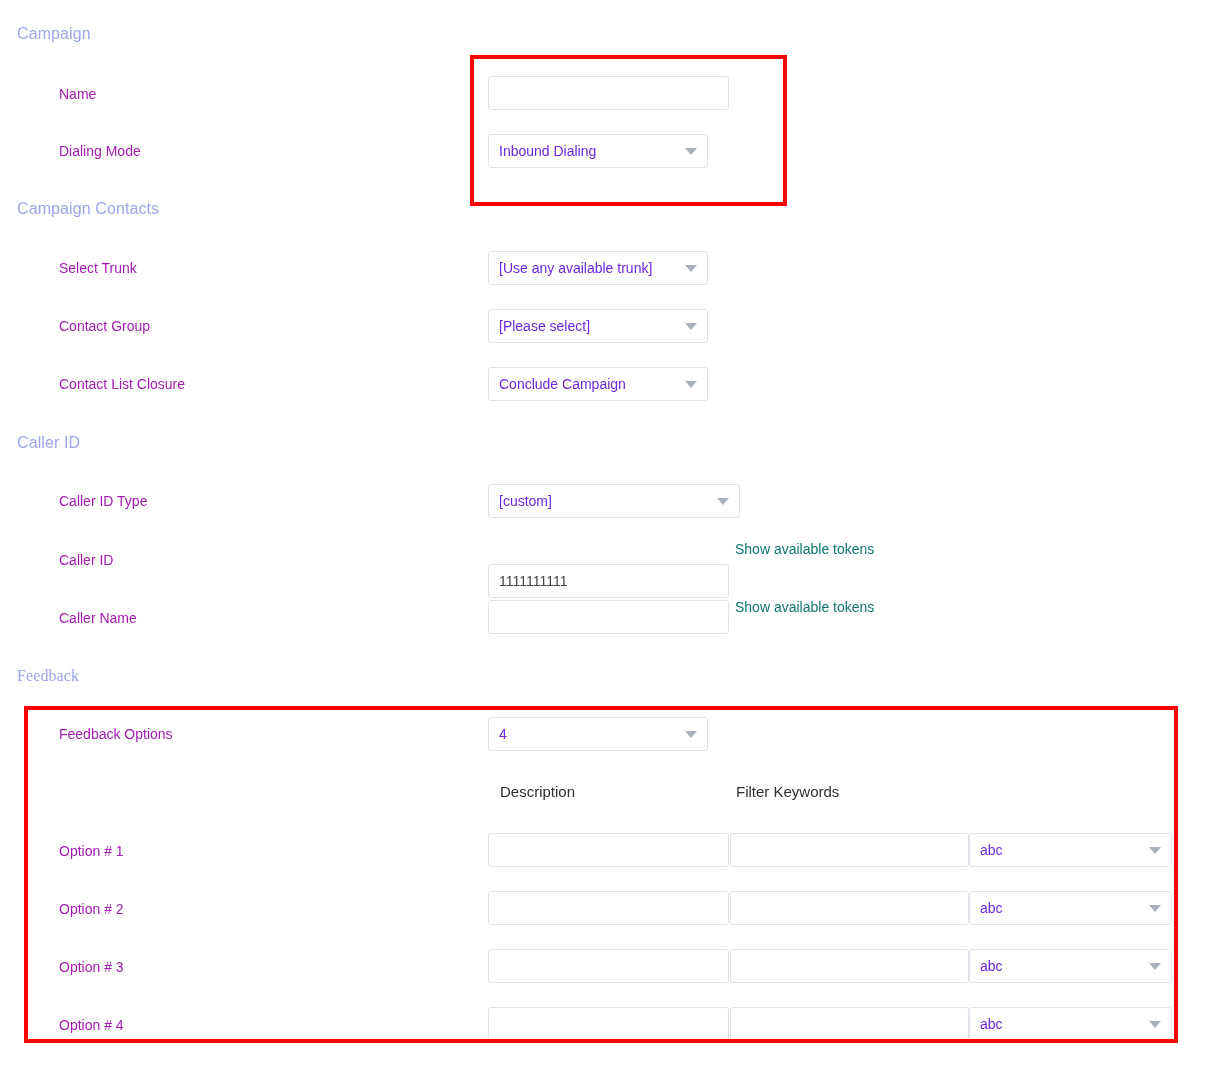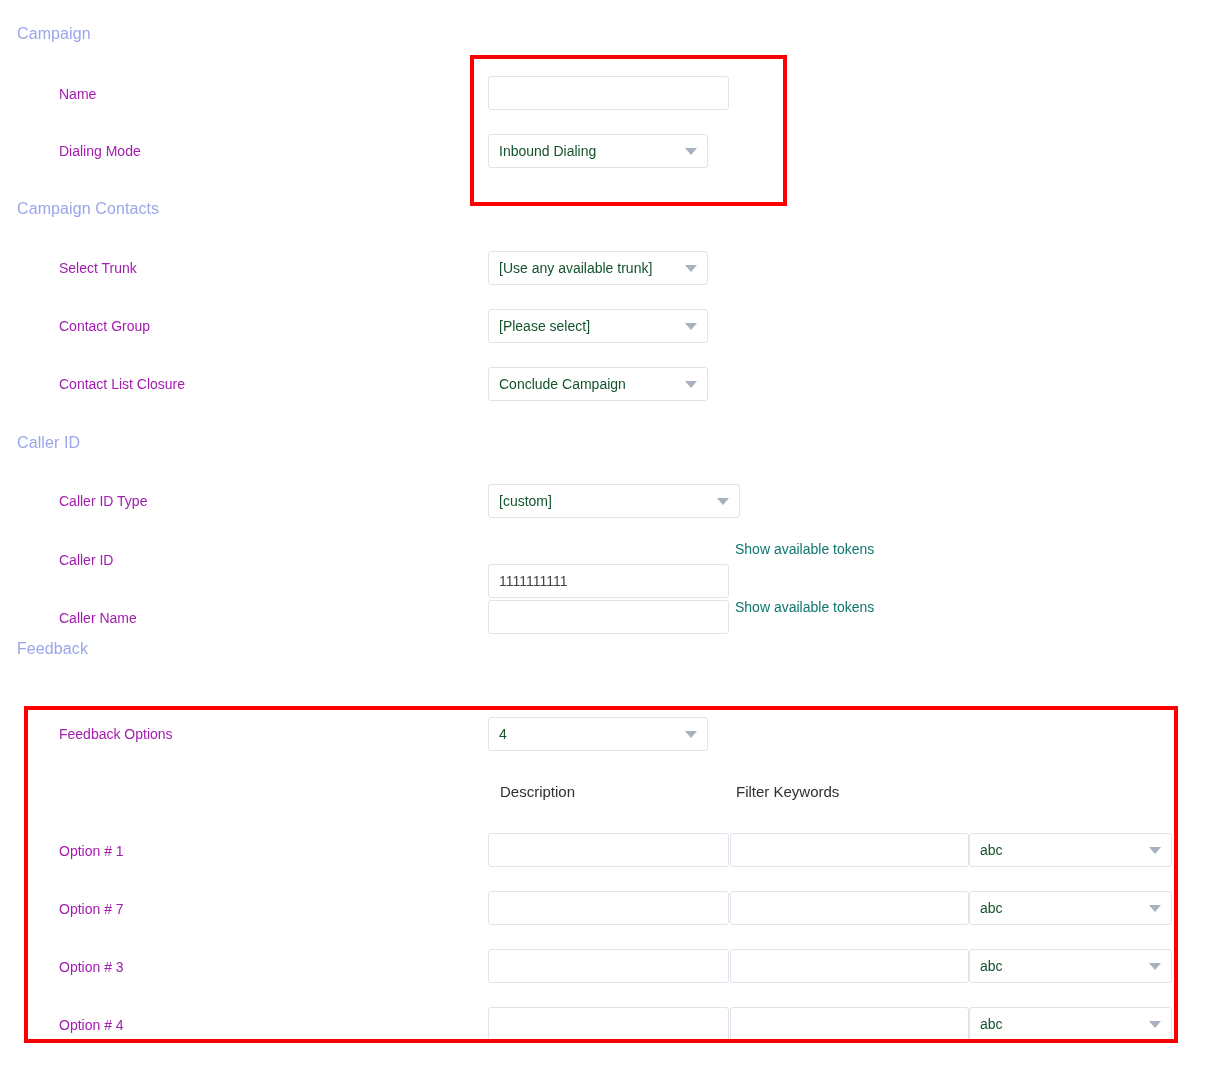--- a/index.html
+++ b/index.html
@@ -66,21 +66,21 @@
     border-radius: 3px;
     background: #ffffff;
     display: flex;
     align-items: center;
     padding: 0 10px;
     cursor: pointer;
   }
   .sel .sel-val {
     flex: 1 1 auto;
     font-size: 14px;
-    color: #14532d;
+    color: #6d28d9;
     white-space: nowrap;
     overflow: hidden;
   }
   .sel .caret {
     flex: 0 0 auto;
     width: 0; height: 0;
     margin-left: 8px;
     border-left: 6px solid transparent;
     border-right: 6px solid transparent;
     border-top: 7px solid #a9b1bd;
@@ -157,40 +157,40 @@
   </div>
 
   <div class="row-label" style="top:552px;">Caller ID</div>
   <input class="txt-input" style="left: 488px; top: 564px; width: 241px;" value="1111111111">
   <a class="link" style="left:735px; top:541px;">Show available tokens</a>
 
   <div class="row-label" style="top:610px;">Caller Name</div>
   <input class="txt-input" style="left: 488px; top: 600px; width: 241px;" value="">
   <a class="link" style="left:735px; top:599px;">Show available tokens</a>
 
-  <div class="section-head" style="top:640px;">Feedback</div>
+  <div class="section-head" style="top:667px;font-family:Liberation Serif, serif;">Feedback</div>
 
   <div class="row-label" style="top:726px;">Feedback Options</div>
   <div class="sel" style="left:488px; top:717px; width:220px;">
     <span class="sel-val">4</span>
     <span class="caret"></span>
   </div>
 
   <div class="col-head" style="left:500px; top:783px;">Description</div>
   <div class="col-head" style="left:736px; top:783px;">Filter Keywords</div>
 
   <div class="row-label" style="top:843px;">Option # 1</div>
   <input class="txt-input" style="left: 488px; top: 833px; width: 241px;" value="">
   <input class="txt-input" style="left: 730px; top: 833px; width: 239px;" value="">
   <div class="sel" style="left:969px; top:833px; width:203px;">
     <span class="sel-val">abc</span>
     <span class="caret"></span>
   </div>
 
-  <div class="row-label" style="top:901px;">Option # 7</div>
+  <div class="row-label" style="top:901px;">Option # 2</div>
   <input class="txt-input" style="left: 488px; top: 891px; width: 241px;" value="">
   <input class="txt-input" style="left: 730px; top: 891px; width: 239px;" value="">
   <div class="sel" style="left:969px; top:891px; width:203px;">
     <span class="sel-val">abc</span>
     <span class="caret"></span>
   </div>
 
   <div class="row-label" style="top:959px;">Option # 3</div>
   <input class="txt-input" style="left: 488px; top: 949px; width: 241px;" value="">
   <input class="txt-input" style="left: 730px; top: 949px; width: 239px;" value="">

